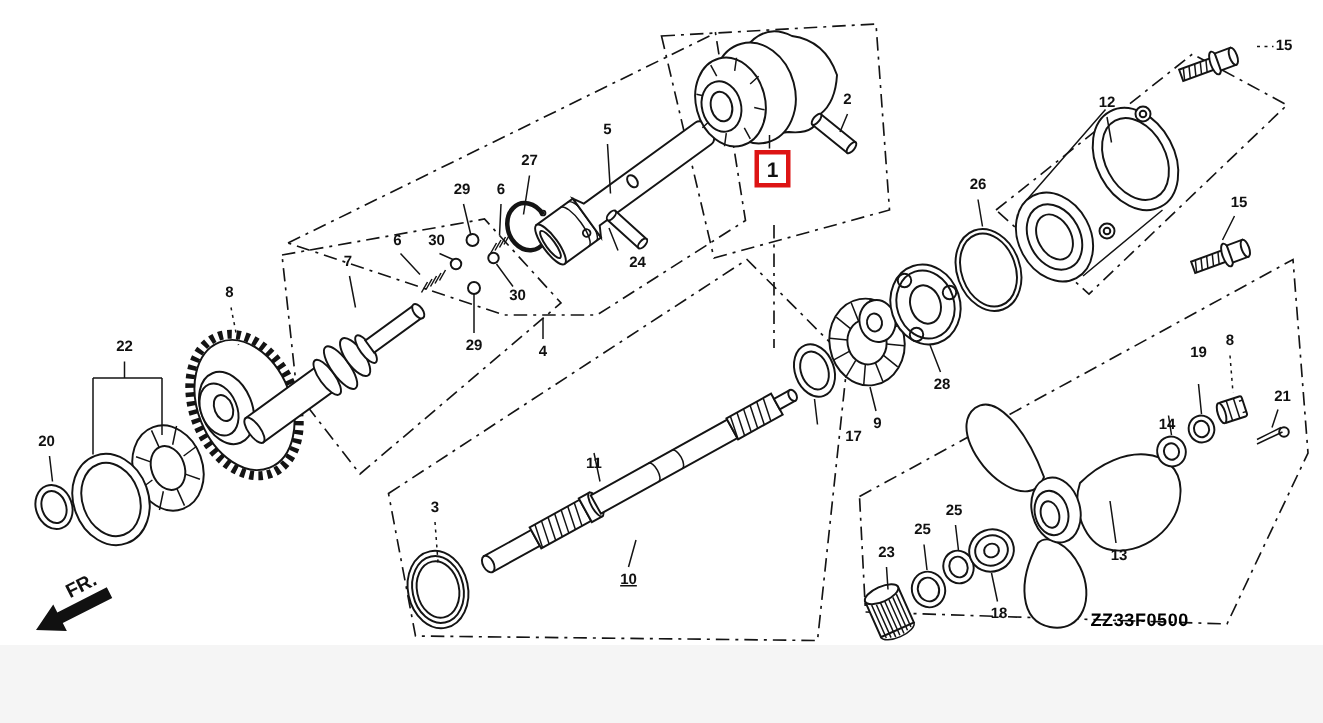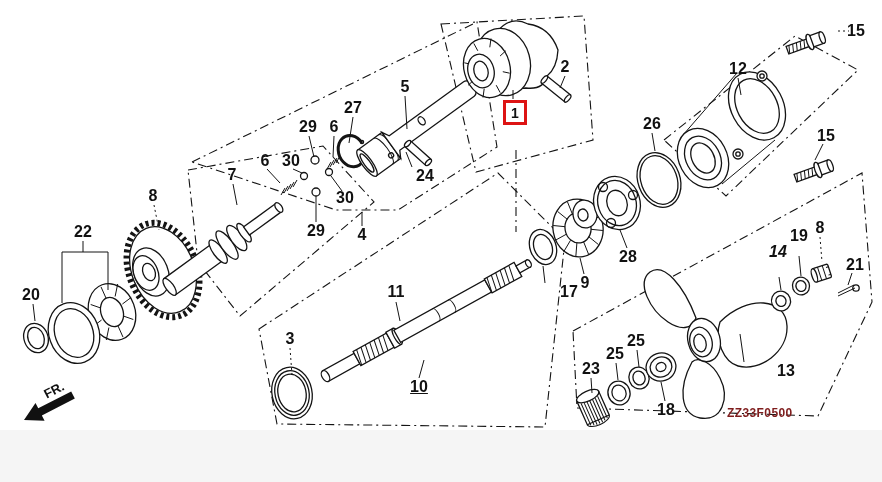--- a/index.html
+++ b/index.html
@@ -1,25 +1,25 @@
 <!DOCTYPE html>
 <html><head>
 <meta charset="utf-8">
 <style>
   html,body{margin:0;padding:0;background:#fff;}
   .stage{position:relative;width:882px;height:482px;background:#ffffff;overflow:hidden;
          font-family:"Liberation Sans",sans-serif;}
   .band{position:absolute;left:0;top:430px;width:882px;height:52px;}
   svg{position:absolute;left:0;top:0;}
-  .plabel{position:absolute;transform:translate(-50%,-50%);font-weight:bold;font-size:16px;
+  .plabel{position:absolute;transform:translate(-50%,-50%);font-weight:bold;font-size:10px;
           color:#111;line-height:1;white-space:nowrap;}
   .selbox{position:absolute;background:#fff;border:3px solid #dd1414;display:flex;
           align-items:center;justify-content:center;font-weight:bold;font-size:14px;color:#111;
           box-sizing:border-box;}
-  .dcode{position:absolute;left:727px;top:406px;font-weight:bold;font-size:12px;color:#7f1d1d;
+  .dcode{position:absolute;left:727px;top:406px;font-weight:bold;font-size:12px;color:#000000;
          letter-spacing:0.4px;}
   .ln{stroke:#141414;stroke-width:1;fill:none;}
   .dot{stroke-dasharray:2 3;}
   .gbox{stroke:#141414;stroke-width:1.1;fill:none;stroke-dasharray:9 4 2 4;}
   .p{stroke:#141414;stroke-width:1.3;fill:#fff;}
   .pn{stroke:#141414;stroke-width:1.3;fill:none;}
   .thin{stroke:#141414;stroke-width:1;fill:none;}
 </style>
 </head>
 <body>
@@ -279,25 +279,25 @@
     <div class="plabel" style="left: 153px; top: 196px;">8</div>
     <div class="plabel" style="left: 83px; top: 232px;">22</div>
     <div class="plabel" style="left: 31px; top: 295px;">20</div>
     <div class="plabel" style="left: 738px; top: 69px; text-align: right;">12</div>
     <div class="plabel" style="left: 856px; top: 31px;">15</div>
     <div class="plabel" style="left: 826px; top: 136px;">15</div>
     <div class="plabel" style="left: 652px; top: 124px;">26</div>
     <div class="plabel" style="left: 546px; top: 292px; margin-left: 23px;">17</div>
     <div class="plabel" style="left: 585px; top: 283px;">9</div>
     <div class="plabel" style="left: 628px; top: 257px;">28</div>
-    <div class="plabel" style="left: 396px; top: 292px;">11</div>
+    <div class="plabel" style="left: 396px; top: 310px;">11</div>
     <div class="plabel" style="left: 290px; top: 339px;">3</div>
     <div class="plabel" style="left: 419px; top: 387px; text-decoration: underline;">10</div>
     <div class="plabel" style="left: 591px; top: 369px;">23</div>
     <div class="plabel" style="left: 615px; top: 354px;">25</div>
     <div class="plabel" style="left: 636px; top: 341px;">25</div>
     <div class="plabel" style="left: 666px; top: 410px;">18</div>
-    <div class="plabel" style="left: 746px; top: 371px; margin-left: 40px;">13</div>
-    <div class="plabel" style="left: 778px; top: 252px; font-style: italic;">14</div>
+    <div class="plabel" style="left: 746px; top: 371px;">13</div>
+    <div class="plabel" style="left: 778px; top: 284px;">14</div>
     <div class="plabel" style="left: 799px; top: 236px;">19</div>
     <div class="plabel" style="left: 820px; top: 228px;">8</div>
     <div class="plabel" style="left: 855px; top: 265px;">21</div>
   </div>
 
 </body></html>

